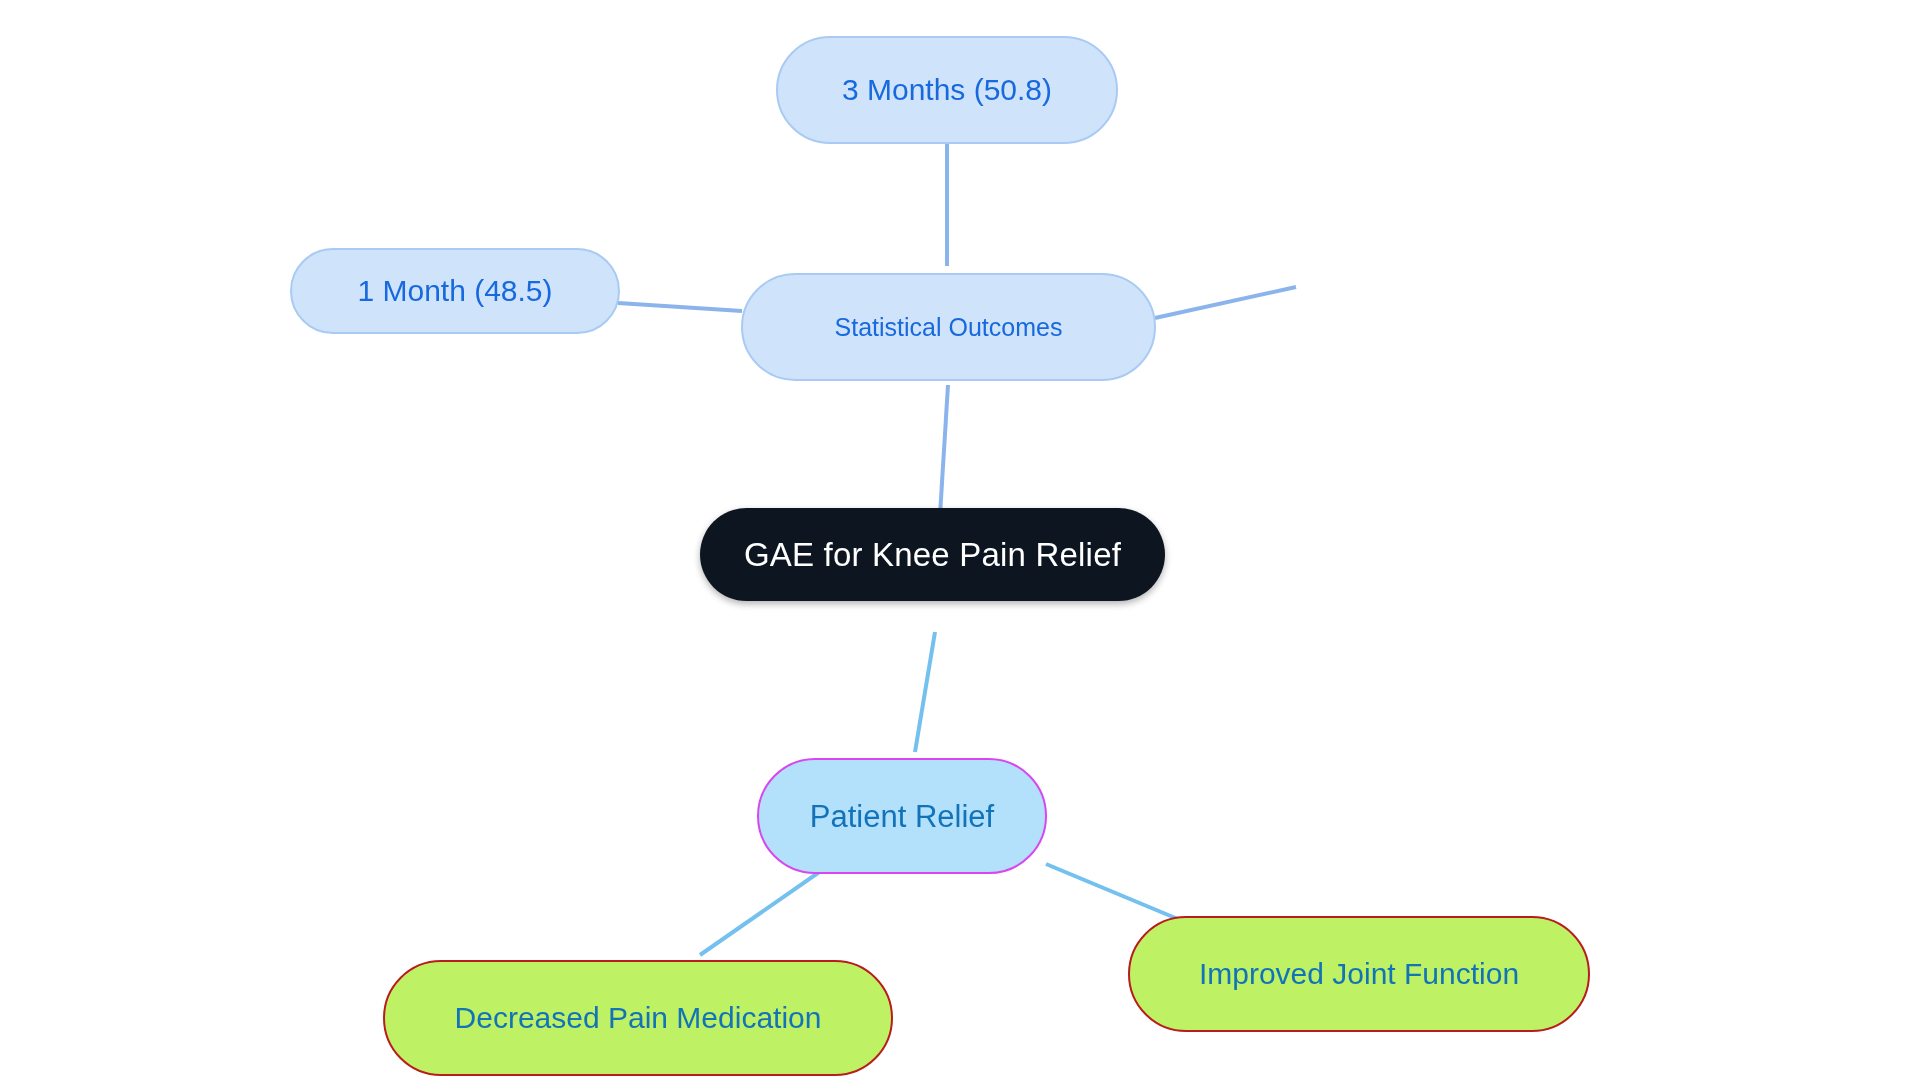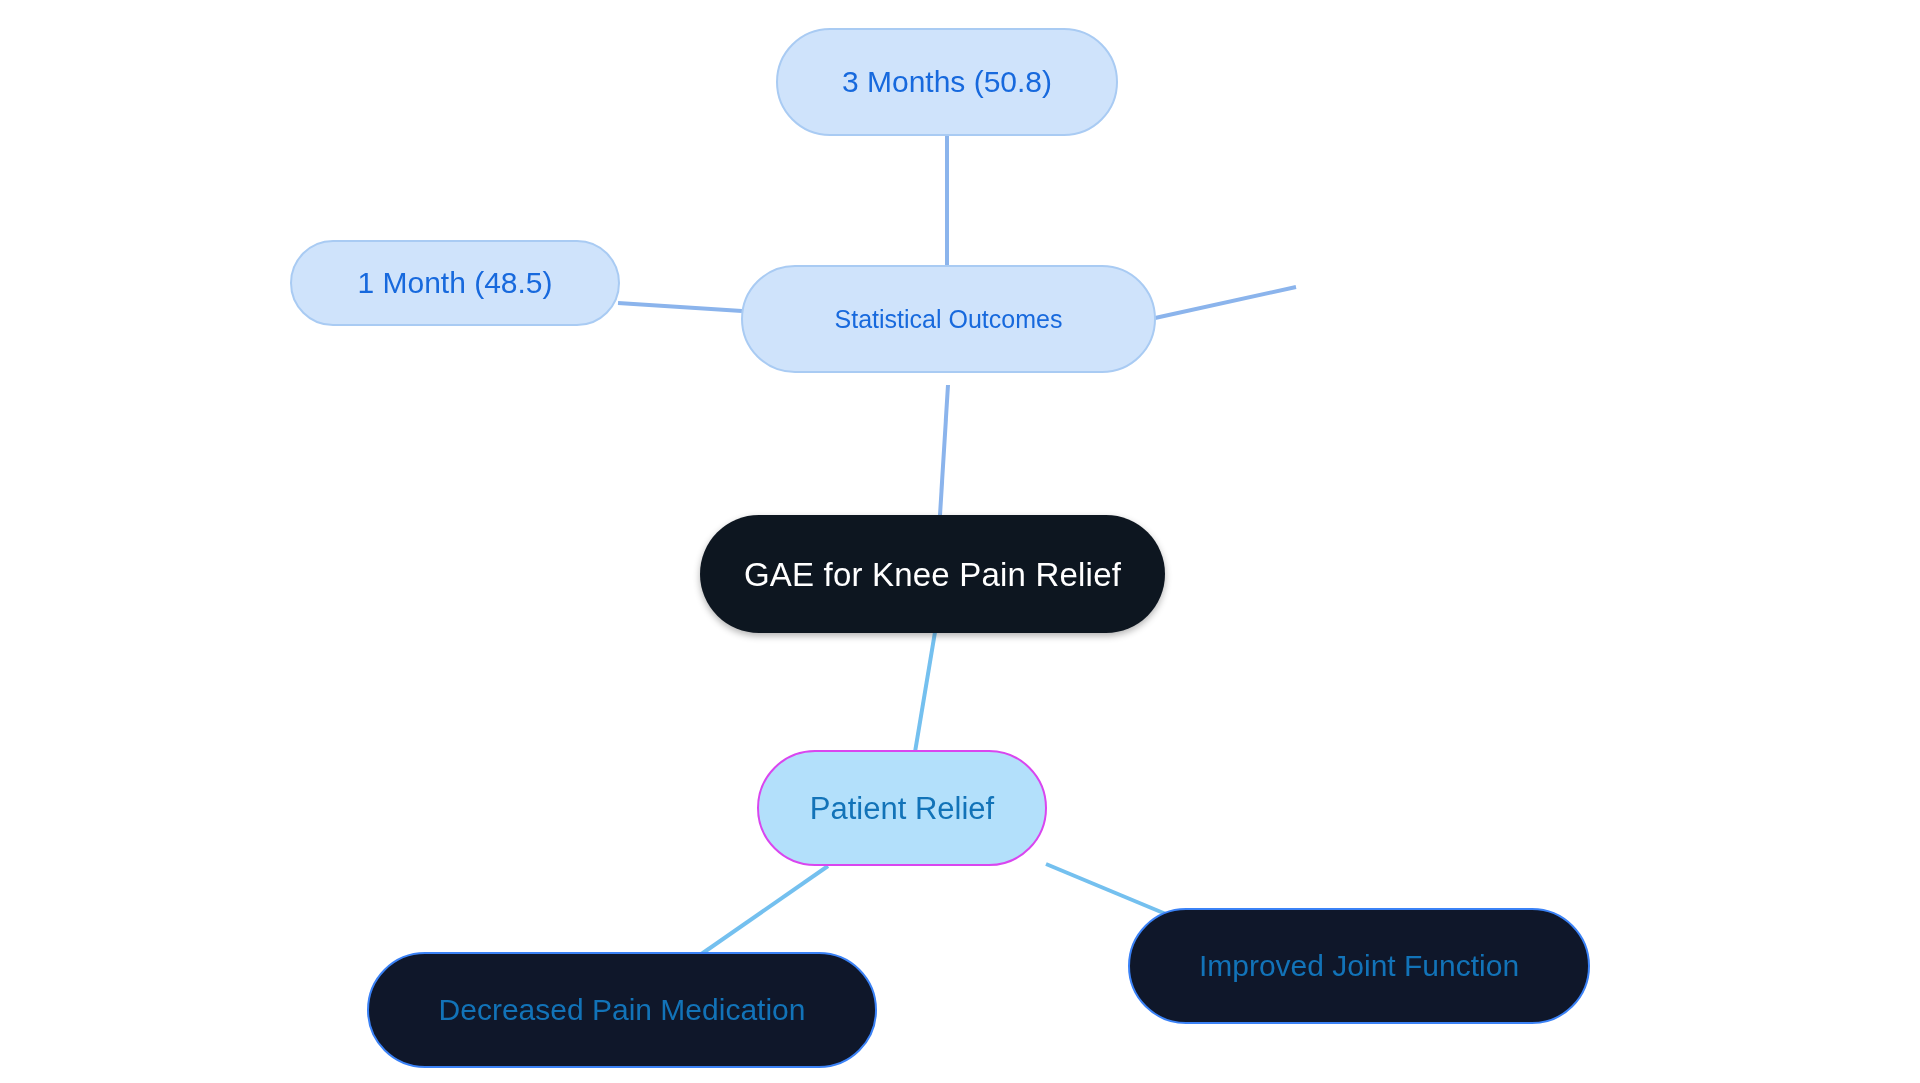--- a/index.html
+++ b/index.html
@@ -26,20 +26,21 @@
   }
   .node {
     position: absolute;
     display: flex;
     align-items: center;
     justify-content: center;
     box-sizing: border-box;
     text-align: left;
     white-space: nowrap;
     z-index: 2;
+    margin-top: 8px;
   }
   .node-label {
     display: block;
     line-height: 1;
   }
 
   
   .node-root {
     background: #0d1620;
     border-radius: 60px;
@@ -75,22 +76,22 @@
   .node-relief {
     background: #b3e0fb;
     border: 2px solid #d946ef;
     border-radius: 60px;
   }
   .node-relief .node-label {
     color: #1273b8;
     font-size: 31px;
   }
   .node-relief-leaf {
-    background: #0f172a;
-    border: 2px solid #3b82f6;
+    background: #bef264;
+    border: 2px solid #b91c1c;
     border-radius: 60px;
   }
   .node-relief-leaf .node-label {
     color: #1273b8;
     font-size: 30px;
   }
 </style>
 </head>
 <body>
 
@@ -119,29 +120,29 @@
 
   <div class="node node-stat-leaf" style="left:290px; top:240px; width:330px; height:86px;">
     <span class="node-label">1 Month (48.5)</span>
   </div>
 
   <div class="node node-stat" style="left:741px; top:265px; width:415px; height:108px;">
     <span class="node-label">Statistical Outcomes</span>
   </div>
 
 
-  <div class="node node-root" style="left:700px; top:515px; width:465px; height:118px;">
+  <div class="node node-root" style="left:700px; top:500px; width:465px; height:93px;">
     <span class="node-label">GAE for Knee Pain Relief</span>
   </div>
 
   <div class="node node-relief" style="left:757px; top:750px; width:290px; height:116px;">
     <span class="node-label">Patient Relief</span>
   </div>
 
-  <div class="node node-relief-leaf" style="left:367px; top:952px; width:510px; height:116px;">
+  <div class="node node-relief-leaf" style="left:383px; top:952px; width:510px; height:116px;">
     <span class="node-label">Decreased Pain Medication</span>
   </div>
 
   <div class="node node-relief-leaf" style="left:1128px; top:908px; width:462px; height:116px;">
     <span class="node-label">Improved Joint Function</span>
   </div>
 
 </div>
 
 </body></html>

